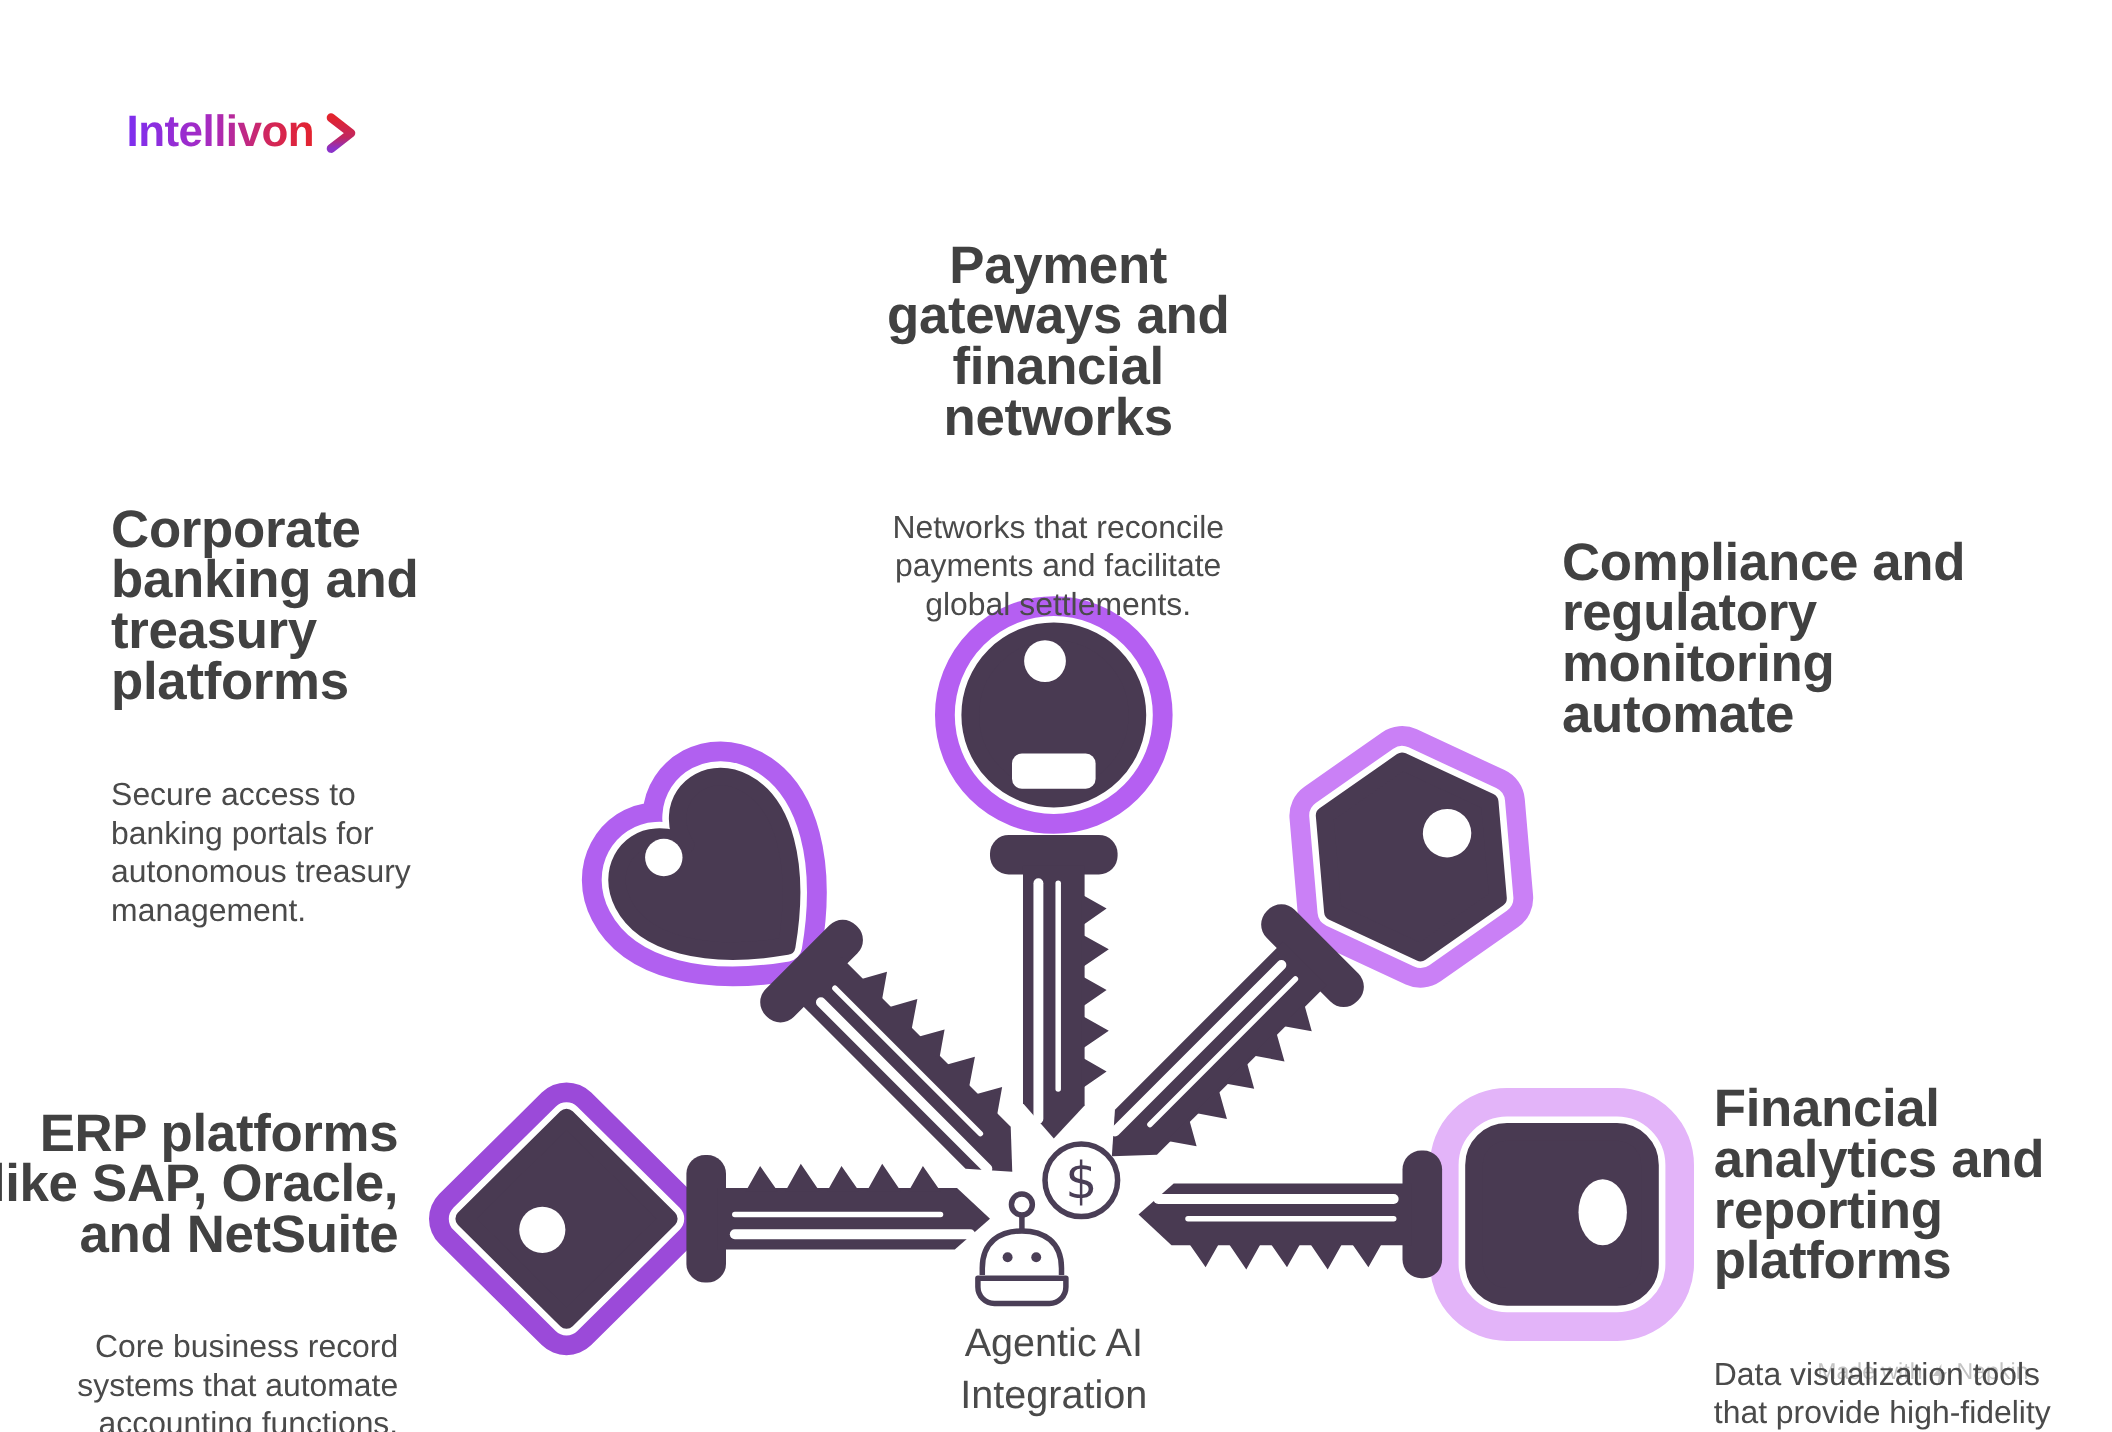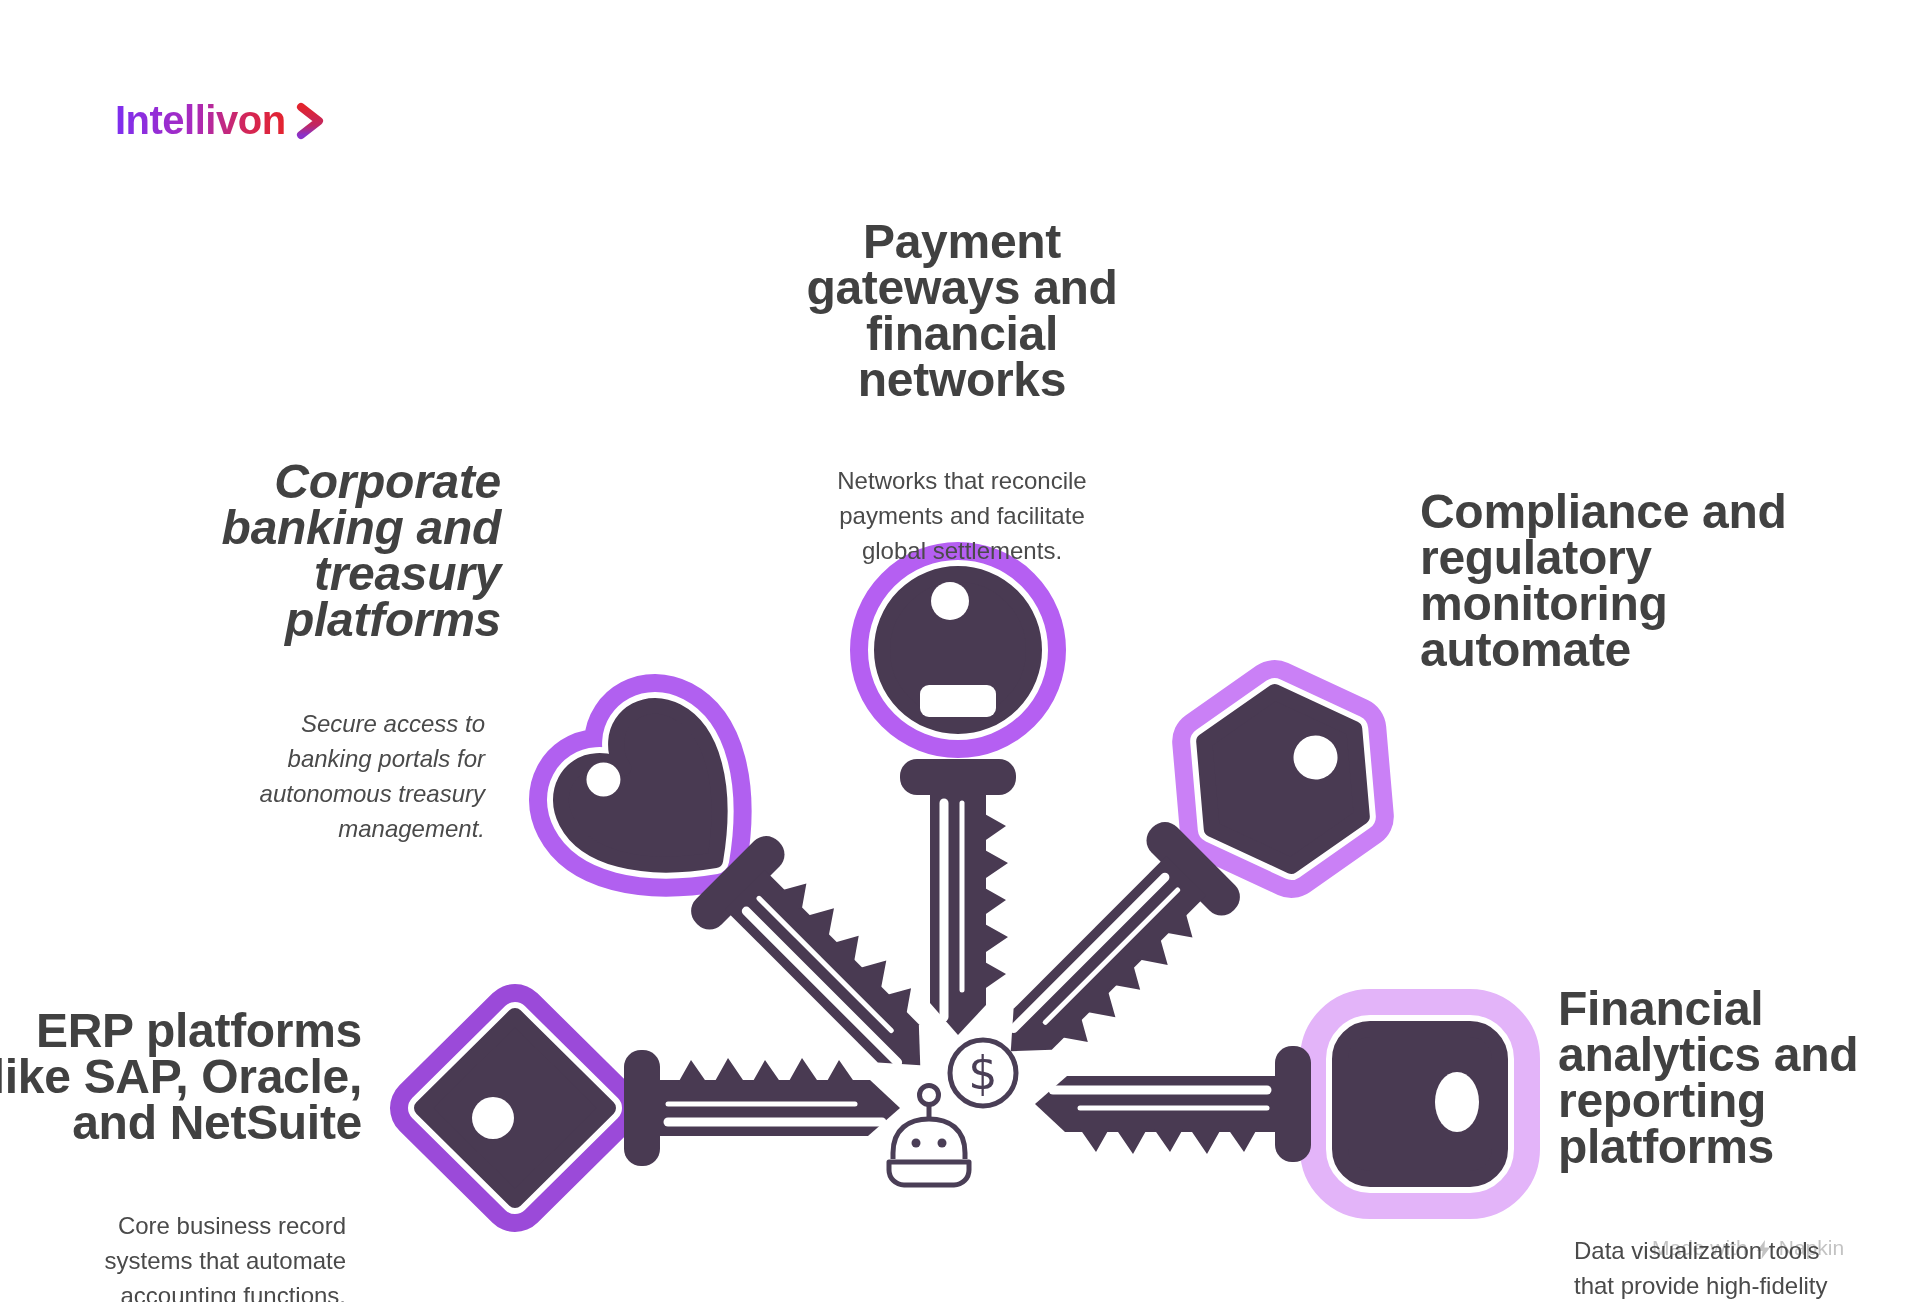--- a/index.html
+++ b/index.html
@@ -12,25 +12,25 @@
     font-size:40px;font-weight:700;letter-spacing:-0.5px;line-height:48px;
     background:linear-gradient(90deg,#7d2ff0 0%,#a82bbf 45%,#d42655 78%,#e4232d 100%);
     -webkit-background-clip:text;background-clip:text;color:transparent;
   }
   .logo-chevron{margin-left:6px;margin-top:2px;}
   .section{position:absolute;z-index:2;white-space:pre;}
   .section h2{
     margin:0;font-size:48px;font-weight:700;line-height:46px;color:#414141;letter-spacing:-0.3px;
   }
   .section p{
-    margin:16px;font-size:24px;font-weight:400;line-height:35px;color:#4a4a4a;
+    margin:0;font-size:29px;font-weight:400;line-height:35px;color:#4a4a4a;
   }
   .s-payment{left:762px;top:183px;width:400px;text-align:center;}
   .s-payment p{margin-top:24px;}
-  .s-corporate{right:1419px;top:423px;width:400px;text-align:right;font-style:italic;}
+  .s-corporate{right:1419px;top:423px;width:400px;}
   .s-corporate p{margin-top:27px;}
   .s-compliance{left:1420px;top:453px;width:430px;text-align:left;}
   .s-compliance p{margin-top:26px;}
   .s-erp{right:1558px;top:972px;width:420px;text-align:right;}
   .s-erp p{margin-top:26px;}
   .s-financial{left:1558px;top:950px;width:420px;text-align:left;z-index:2;}
   .s-financial p{margin-top:27px;}
   .key-svg{position:absolute;z-index:0;}
   .center-icon{position:absolute;left:860px;top:1035px;z-index:1;}
   .center-label{
@@ -193,20 +193,22 @@
       <circle cx="69" cy="60" r="9.5"></circle>
       <line x1="69" y1="70" x2="69" y2="84"></line>
       <path d="M33,124 v-6 c0,-24 16,-34 36,-34 s36,10 36,34 v6"></path>
       <path d="M29,127 h80 v8 a15,15 0 0 1 -15,15 h-50 a15,15 0 0 1 -15,-15 z" stroke-linejoin="round"></path>
     </g>
     <circle cx="56" cy="108" r="4.5" fill="#4a3e56"></circle>
     <circle cx="82" cy="108" r="4.5" fill="#4a3e56"></circle>
     <text x="123" y="54" text-anchor="middle" font-size="46" font-family="DejaVu Sans, Liberation Sans, sans-serif" fill="#4a3e56">$</text>
   </svg>
 
+  <div class="center-label">Agentic AI
+Integration</div>
 
   <div class="watermark">
     <span>Made with</span>
     <svg class="bolt" width="17" height="21" viewBox="0 0 17 21">
       <path d="M10,1 L2,12 h5.5 L6.5,20 L15,8.5 h-5.5 z" fill="#c3c3c3"></path>
     </svg>
     <span>Napkin</span>
   </div>
 
 </div>

